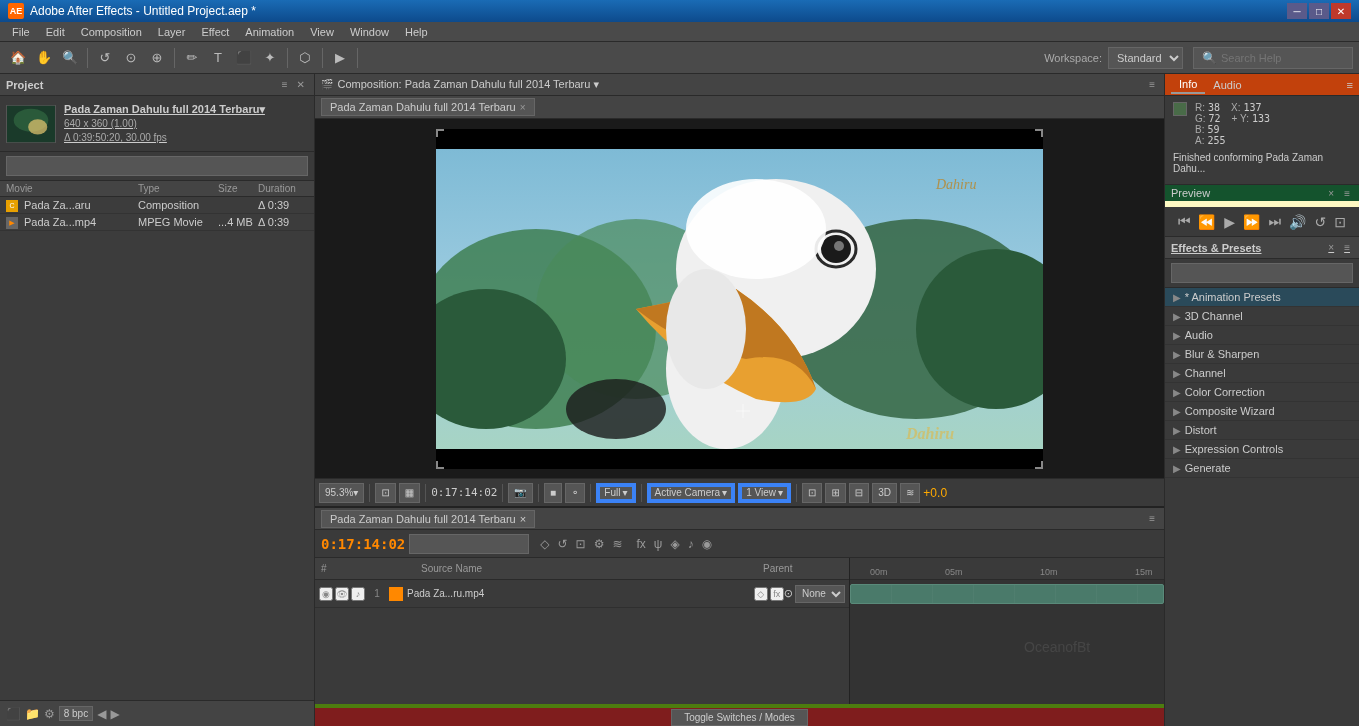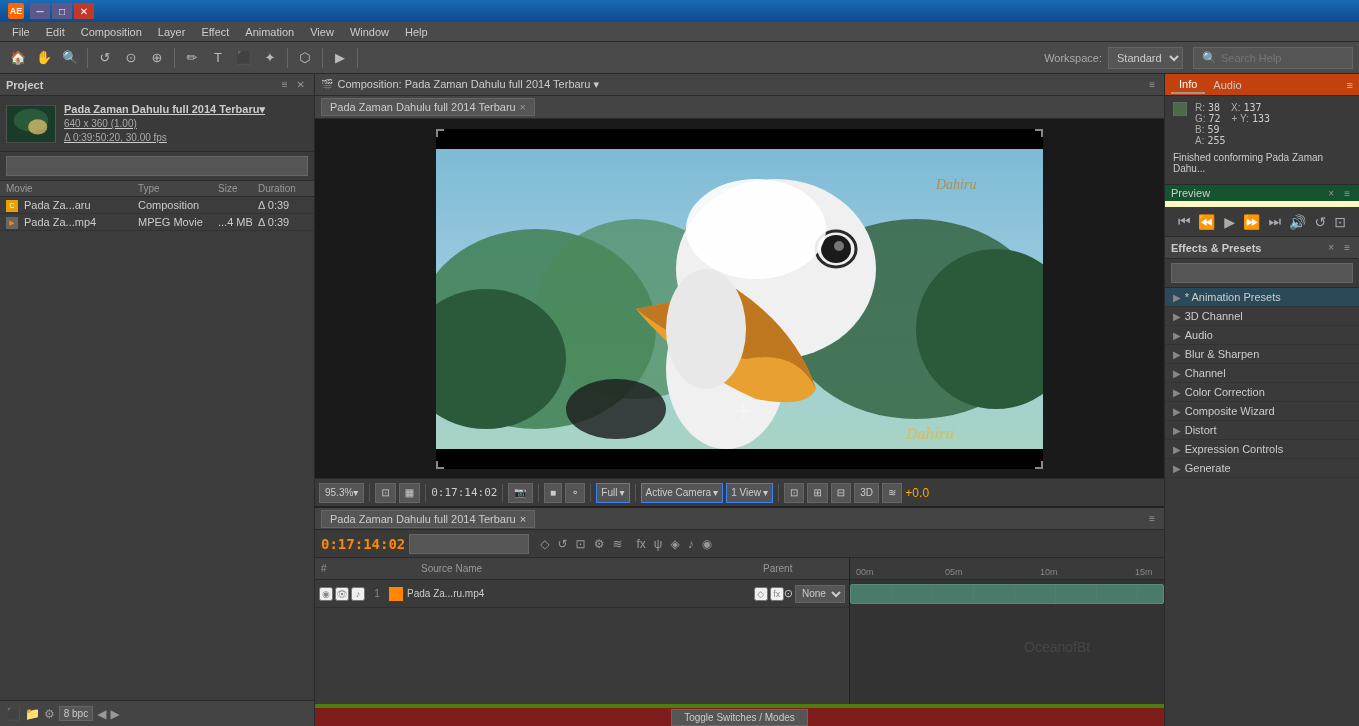--- a/index.html
+++ b/index.html
@@ -243,21 +243,21 @@
       border: 1px solid #666;
       color: #ccc;
       padding: 2px 5px;
       font-size: 10px;
       cursor: pointer;
       height: 20px;
       display: flex; align-items: center;
     }
     .comp-dropdown {
       background: #555;
-      border: 1px solid #3b82f6;
+      border: 4px solid #3b82f6;
       color: #ccc;
       padding: 2px 4px;
       font-size: 10px;
       height: 20px;
       display: flex; align-items: center; gap: 2px;
     }
     .sep-v { width: 1px; height: 18px; background: #555; margin: 0 2px; }
     .timecode { color: #cccccc; font-size: 11px; font-family: monospace; }
 
     
@@ -453,20 +453,21 @@
       flex-direction: column;
     }
     #fx-header {
       background: #444;
       height: 22px;
       display: flex;
       align-items: center;
       padding: 0 6px;
       border-bottom: 1px solid #2a2a2a;
       justify-content: space-between;
+      text-decoration: underline;
     }
     #fx-search {
       padding: 4px 6px;
       background: #3a3a3a;
       border-bottom: 1px solid #2a2a2a;
     }
     #fx-search input {
       width: 100%; background: #555; border: 1px solid #666; color: #ccc;
       padding: 2px 6px; font-size: 11px; height: 20px;
     }
@@ -490,20 +491,21 @@
     
     ::-webkit-scrollbar { width: 8px; height: 8px; }
     ::-webkit-scrollbar-track { background: #2a2a2a; }
     ::-webkit-scrollbar-thumb { background: #555; border-radius: 2px; }
   </style>
 </head>
 <body>
 
 <div id="title-bar">
   <div class="app-icon">AE</div>
+  <span class="title-text">Adobe After Effects - Untitled Project.aep *</span>
   <div class="win-controls">
     <button class="win-btn">─</button>
     <button class="win-btn">□</button>
     <button class="win-btn close">✕</button>
   </div>
 </div>
 
 <div id="menu-bar">
   <span class="menu-item">File</span>
   <span class="menu-item">Edit</span>
@@ -791,21 +793,21 @@
               <span>⊙</span>
               <select class="parent-select">
                 <option>None</option>
               </select>
             </div>
           </div>
         </div>
 
         <div id="timeline-tracks">
           <div id="ruler">
-            <div class="ruler-mark" style="left:6px;">
+            <div class="ruler-mark" style="left:20px;">
               <span>00m</span>
             </div>
             <div class="ruler-mark" style="left:95px;">
               <span>05m</span>
             </div>
             <div class="ruler-mark" style="left:190px;">
               <span>10m</span>
             </div>
             <div class="ruler-mark" style="left:285px;">
               <span>15m</span>

